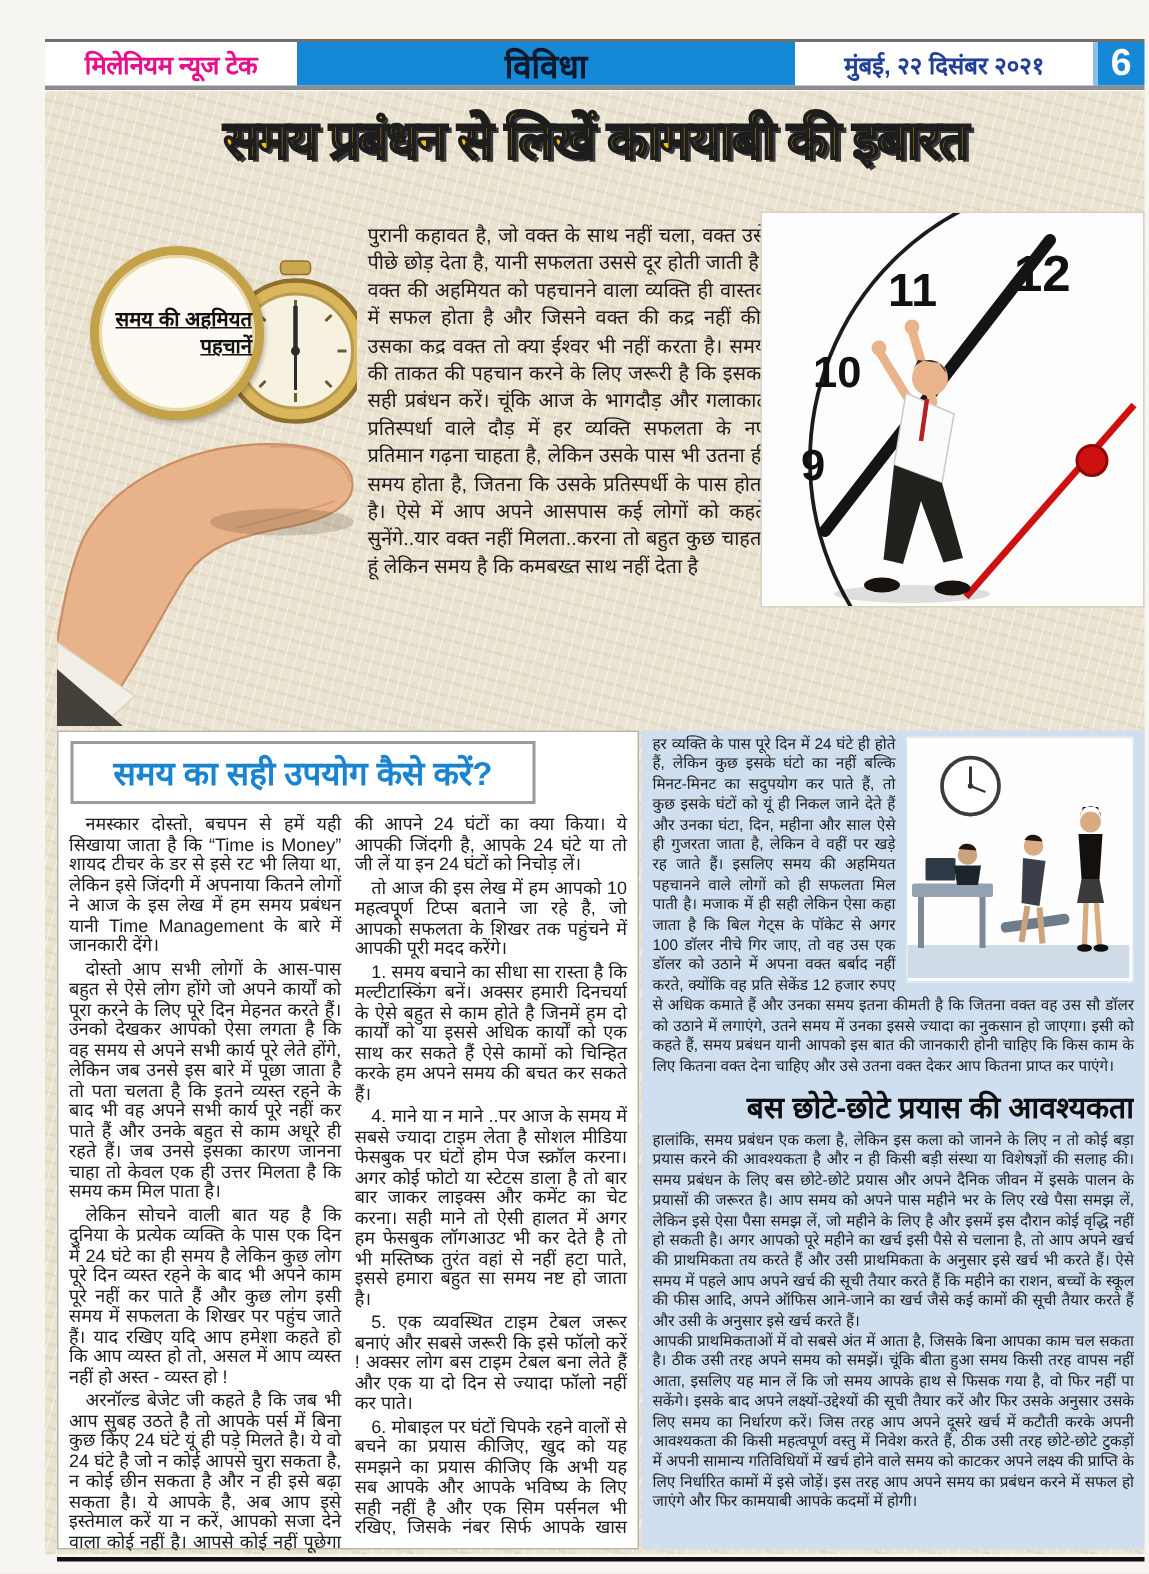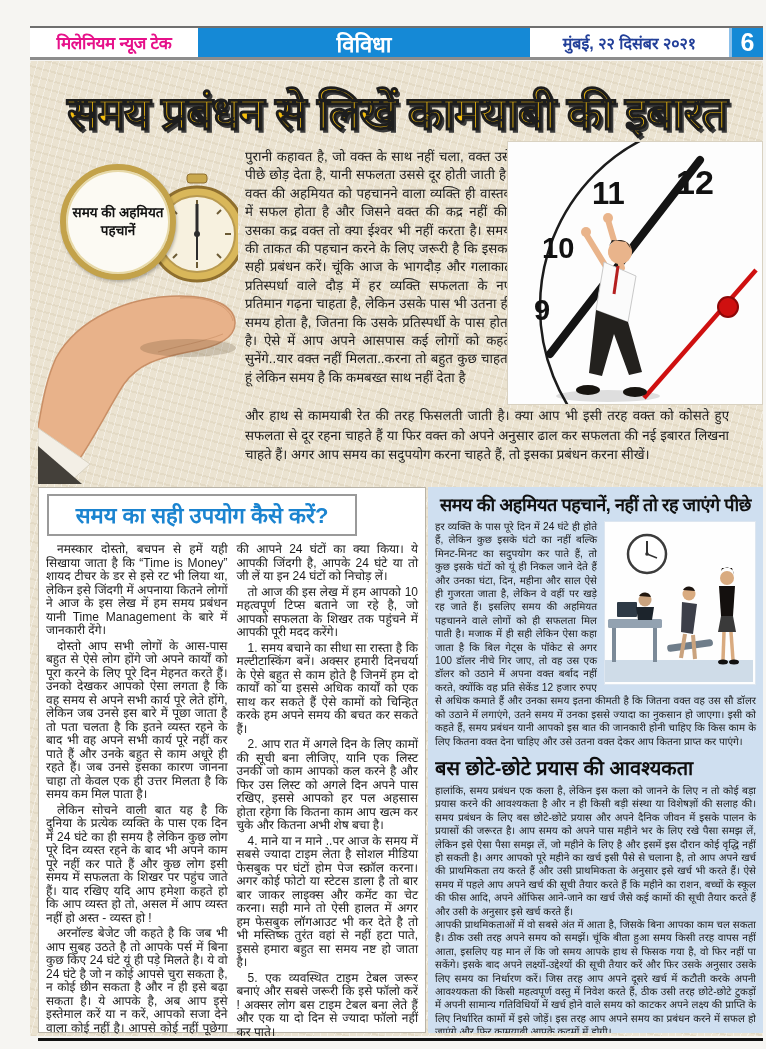--- a/index.html
+++ b/index.html
@@ -14,55 +14,55 @@
   .topbar{
     position:absolute;left:30px;top:26px;width:733px;height:34px;
     background:#ffffff;border-top:2px solid #6f6f6f;border-bottom:3px solid #8d8d8d;
     display:flex;align-items:stretch;box-sizing:border-box;
   }
   .masthead{
     width:168px;display:flex;align-items:center;justify-content:center;
     color:#e6118a;font-weight:bold;font-size:17px;white-space:nowrap;letter-spacing:-0.3px;
   }
   .section-bar{
-    flex:0 0 332px;background:#1589d6;color:#ffffff;font-weight:bold;font-size:22px;
+    flex:0 0 332px;background:#1589d6;color:#0f172a;font-weight:bold;font-size:22px;
     display:flex;align-items:center;justify-content:center;
   }
   .dateline{
     flex:1;display:flex;align-items:center;justify-content:center;
     color:#223f99;font-weight:bold;font-size:16px;white-space:nowrap;
   }
   .pageno{
     width:31px;background:#1589d6;color:#fff;font-weight:bold;font-size:25px;
     display:flex;align-items:center;justify-content:center;
     border-left:3px solid #8cc0ea;
   }
   
   .main-bg{
     position:absolute;left:30px;top:61px;width:733px;height:975px;
     background:#ebe3d1;
     background-image:
       repeating-linear-gradient(105deg, rgba(255,255,255,0.40) 0 1px, rgba(255,255,255,0) 1px 7px),
       repeating-linear-gradient(15deg, rgba(186,170,135,0.16) 0 2px, rgba(0,0,0,0) 2px 9px);
   }
   .headline{
-    position:absolute;left:34px;top:80px;width:726px;
-    text-align:center;font-size:46px;font-weight:bold;white-space:nowrap;
+    position:absolute;left:34px;top:68px;width:726px;
+    text-align:center;font-size:35px;font-weight:bold;white-space:nowrap;
     color:#f6bf0e;letter-spacing:-1px;
     -webkit-text-stroke:1.5px #1d1d1d;
     text-shadow:2.5px 2.5px 0 #3a3a3a;
   }
   
   .hand-photo{position:absolute;left:38px;top:146px;width:200px;height:338px;}
   .hand-photo svg{position:absolute;left:0;top:0;}
   .badge{
     position:absolute;left:22px;top:18px;width:100px;height:100px;border-radius:50%;
     background:#fcfaf3;border:6px solid #c3a24a;box-shadow:inset 0 0 0 2px #e7d9a8, 1px 2px 3px rgba(0,0,0,0.25);
-    display:flex;align-items:center;justify-content:center;text-align:center;
-    font-weight:bold;font-size:13.5px;line-height:1.3;color:#111;padding:2px;box-sizing:content-box;
+    display:flex;align-items:center;justify-content:center;text-align:right;
+    font-weight:bold;font-size:13.5px;line-height:1.3;color:#111;padding:2px;box-sizing:content-box;text-decoration:underline;
   }
   .lead-text{
     position:absolute;left:245px;top:148px;width:266px;height:258px;
     font-size:13.3px;line-height:18.4px;color:#1d1d1d;text-align:justify;overflow:hidden;
   }
   .man-photo{
     position:absolute;left:508px;top:142px;width:254px;height:262px;
     background:#fdfdfd;box-shadow:0 0 0 1px #d9d2c2;overflow:hidden;
   }
   .lead-text2{
@@ -92,21 +92,21 @@
   .right-title{
     font-size:18px;font-weight:bold;color:#101010;text-align:center;
     white-space:nowrap;overflow:hidden;letter-spacing:-0.4px;margin:2px 0 4px;
   }
   .right-body{font-size:10.2px;line-height:13.4px;text-align:justify;color:#1c1c1c;}
   .office-img{
     float:right;width:150px;height:162px;margin:1px 0 4px 7px;
     background:#fefefe;border:1px solid #dde6f0;
   }
   .subhead{
-    font-size:20px;font-weight:bold;color:#0e0e0e;text-align:left;
+    font-size:20px;font-weight:bold;color:#0e0e0e;text-align:right;
     margin:6px 0 3px;white-space:nowrap;overflow:hidden;clear:both;
   }
   .bottom-rule{
     position:absolute;left:38px;top:1038px;width:725px;height:3px;background:#111;
   }
 </style>
 </head>
 <body>
 
 <div class="sheet">
@@ -181,41 +181,38 @@
         <path d="M101,104 A12,12 0 0 1 123,107 L118,100 L104,98 Z" fill="#2e2a26"></path>
         <path d="M96,120 L128,134 L120,180 L88,168 Z" fill="#fbfbfb" stroke="#c9c9c9" stroke-width="1"></path>
         <line x1="110" y1="124" x2="106" y2="152" stroke="#b52020" stroke-width="3"></line>
         <path d="M88,168 L120,180 L134,230 L121,233 L106,192 L94,234 L81,231 Z" fill="#23211e"></path>
         <ellipse cx="127" cy="250" rx="12" ry="5" fill="#17140f"></ellipse>
         <ellipse cx="80" cy="248" rx="12" ry="5" fill="#17140f"></ellipse>
       </g>
     </svg>
   </div>
 
-  <div class="lead-text2">और हाथ से कामयाबी रेत की तरह फिसलती जाती है। क्या आप भी इसी तरह वक्त को कोसते हुए सफलता से दूर रहना चाहते हैं या फिर वक्त को अपने अनुसार ढाल कर सफलता की नई इबारत लिखना चाहते हैं। अगर आप समय का सदुपयोग करना चाहते हैं, तो इसका प्रबंधन करना सीखें।</div>
 
   <div class="left-article">
     <div class="left-title-box">समय का सही उपयोग कैसे करें?</div>
     <div class="left-cols">
       <p>नमस्कार दोस्तो, बचपन से हमें यही सिखाया जाता है कि “Time is Money” शायद टीचर के डर से इसे रट भी लिया था, लेकिन इसे जिंदगी में अपनाया कितने लोगों ने आज के इस लेख में हम समय प्रबंधन यानी Time Management के बारे में जानकारी देंगे।</p>
       <p>दोस्तो आप सभी लोगों के आस-पास बहुत से ऐसे लोग होंगे जो अपने कार्यों को पूरा करने के लिए पूरे दिन मेहनत करते हैं। उनको देखकर आपको ऐसा लगता है कि वह समय से अपने सभी कार्य पूरे लेते होंगे, लेकिन जब उनसे इस बारे में पूछा जाता है तो पता चलता है कि इतने व्यस्त रहने के बाद भी वह अपने सभी कार्य पूरे नहीं कर पाते हैं और उनके बहुत से काम अधूरे ही रहते हैं। जब उनसे इसका कारण जानना चाहा तो केवल एक ही उत्तर मिलता है कि समय कम मिल पाता है।</p>
       <p>लेकिन सोचने वाली बात यह है कि दुनिया के प्रत्येक व्यक्ति के पास एक दिन में 24 घंटे का ही समय है लेकिन कुछ लोग पूरे दिन व्यस्त रहने के बाद भी अपने काम पूरे नहीं कर पाते हैं और कुछ लोग इसी समय में सफलता के शिखर पर पहुंच जाते हैं। याद रखिए यदि आप हमेशा कहते हो कि आप व्यस्त हो तो, असल में आप व्यस्त नहीं हो अस्त - व्यस्त हो !</p>
       <p>अरनॉल्ड बेजेट जी कहते है कि जब भी आप सुबह उठते है तो आपके पर्स में बिना कुछ किए 24 घंटे यूं ही पड़े मिलते है। ये वो 24 घंटे है जो न कोई आपसे चुरा सकता है, न कोई छीन सकता है और न ही इसे बढ़ा सकता है। ये आपके है, अब आप इसे इस्तेमाल करें या न करें, आपको सजा देने वाला कोई नहीं है। आपसे कोई नहीं पूछेगा की आपने 24 घंटों का क्या किया। ये आपकी जिंदगी है, आपके 24 घंटे या तो जी लें या इन 24 घंटों को निचोड़ लें।</p>
       <p>तो आज की इस लेख में हम आपको 10 महत्वपूर्ण टिप्स बताने जा रहे है, जो आपको सफलता के शिखर तक पहुंचने में आपकी पूरी मदद करेंगे।</p>
       <p>1. समय बचाने का सीधा सा रास्ता है कि मल्टीटास्किंग बनें। अक्सर हमारी दिनचर्या के ऐसे बहुत से काम होते है जिनमें हम दो कार्यों को या इससे अधिक कार्यों को एक साथ कर सकते हैं ऐसे कामों को चिन्हित करके हम अपने समय की बचत कर सकते हैं।</p>
-      <p>2. आप रात में अगले दिन के लिए कामों की सूची बना लीजिए, यानि एक लिस्ट उनकी जो काम आपको कल करने है और फिर उस लिस्ट को अगले दिन अपने पास रखिए, इससे आपको हर पल अहसास होता रहेगा कि कितना काम आप खत्म कर चुके और कितना अभी शेष बचा है।</p>
       <p>4. माने या न माने ..पर आज के समय में सबसे ज्यादा टाइम लेता है सोशल मीडिया फेसबुक पर घंटों होम पेज स्क्रॉल करना। अगर कोई फोटो या स्टेटस डाला है तो बार बार जाकर लाइक्स और कमेंट का चेट करना। सही माने तो ऐसी हालत में अगर हम फेसबुक लॉगआउट भी कर देते है तो भी मस्तिष्क तुरंत वहां से नहीं हटा पाते, इससे हमारा बहुत सा समय नष्ट हो जाता है।</p>
       <p>5. एक व्यवस्थित टाइम टेबल जरूर बनाएं और सबसे जरूरी कि इसे फॉलो करें ! अक्सर लोग बस टाइम टेबल बना लेते हैं और एक या दो दिन से ज्यादा फॉलो नहीं कर पाते।</p>
       <p>6. मोबाइल पर घंटों चिपके रहने वालों से बचने का प्रयास कीजिए, खुद को यह समझने का प्रयास कीजिए कि अभी यह सब आपके और आपके भविष्य के लिए सही नहीं है और एक सिम पर्सनल भी रखिए, जिसके नंबर सिर्फ आपके खास लोगो के पास हो, ताकि पढ़ाई के दौरान नार्मल नंबर स्विच ऑफ कर सको।</p>
 
     </div>
   </div>
 
   <div class="right-article">
-    <div class="right-title">समय की अहमियत पहचानें, नहीं तो रह जाएंगे पीछे</div>
     <div class="right-body">
       <div class="office-img">
         <svg width="148" height="160" viewBox="0 0 148 160">
           <rect x="0" y="0" width="148" height="160" fill="#fefefe"></rect>
           <rect x="0" y="138" width="148" height="22" fill="#cfdce8"></rect>
 
           <circle cx="42" cy="32" r="19" fill="#ffffff" stroke="#3c3c3c" stroke-width="2.5"></circle>
           <line x1="42" y1="32" x2="42" y2="19" stroke="#333" stroke-width="2"></line>
           <line x1="42" y1="32" x2="52" y2="36" stroke="#333" stroke-width="1.5"></line>
           <circle cx="42" cy="32" r="1.8" fill="#333"></circle>

